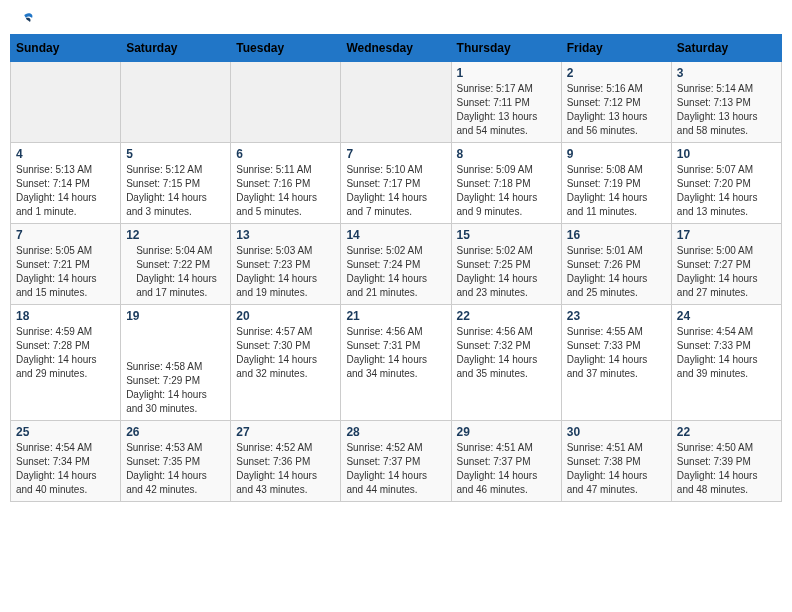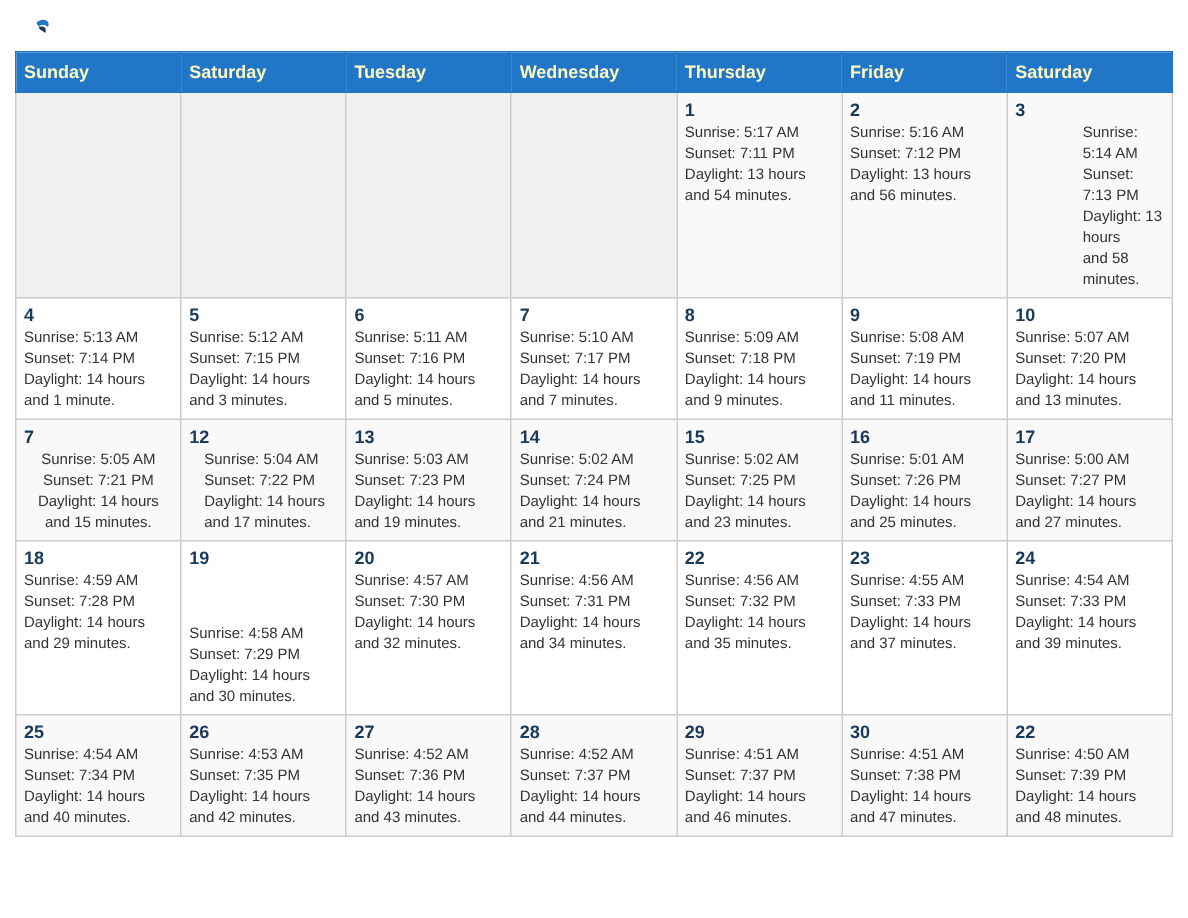--- a/index.html
+++ b/index.html
@@ -44,21 +44,21 @@
       font-size: 15px;
       color: #333;
     }
     .calendar {
       width: 100%;
       border-collapse: collapse;
       font-size: 11px;
     }
     .calendar th {
       background-color: #2176c7;
-      color: #fef9c3;
+      color: #000000;
       text-align: left;
       padding: 6px 5px;
       font-size: 12px;
       font-weight: bold;
       border: 1px solid #2176c7;
     }
     .calendar td {
       border: 1px solid #ccc;
       vertical-align: top;
       padding: 4px 5px;
@@ -140,21 +140,21 @@
         </td>
         <td>
           <span class="day-number">2</span>
           <div class="day-info" style="white-space: pre-line;">Sunrise: 5:16 AM
 Sunset: 7:12 PM
 Daylight: 13 hours
 and 56 minutes.</div>
         </td>
         <td>
           <span class="day-number">3</span>
-          <div class="day-info" style="white-space: pre-line; margin-left: 45px;">Sunrise: 5:14 AM
+          <div class="day-info" style="white-space: pre-line;">Sunrise: 5:14 AM
 Sunset: 7:13 PM
 Daylight: 13 hours
 and 58 minutes.</div>
         </td>
       </tr>
       <tr class="row-even">
         <td>
           <span class="day-number">4</span>
           <div class="day-info" style="white-space: pre-line;">Sunrise: 5:13 AM
 Sunset: 7:14 PM
@@ -200,21 +200,21 @@
           <span class="day-number">10</span>
           <div class="day-info" style="white-space: pre-line;">Sunrise: 5:07 AM
 Sunset: 7:20 PM
 Daylight: 14 hours
 and 13 minutes.</div>
         </td>
       </tr>
       <tr class="row-odd">
         <td>
           <span class="day-number">7</span>
-          <div class="day-info" style="white-space: pre-line; text-align: center;">Sunrise: 5:05 AM
+          <div class="day-info" style="white-space: pre-line;">Sunrise: 5:05 AM
 Sunset: 7:21 PM
 Daylight: 14 hours
 and 15 minutes.</div>
         </td>
         <td>
           <span class="day-number">12</span>
           <div class="day-info" style="white-space: pre-line; margin-left: 10px;">Sunrise: 5:04 AM
 Sunset: 7:22 PM
 Daylight: 14 hours
 and 17 minutes.</div>

